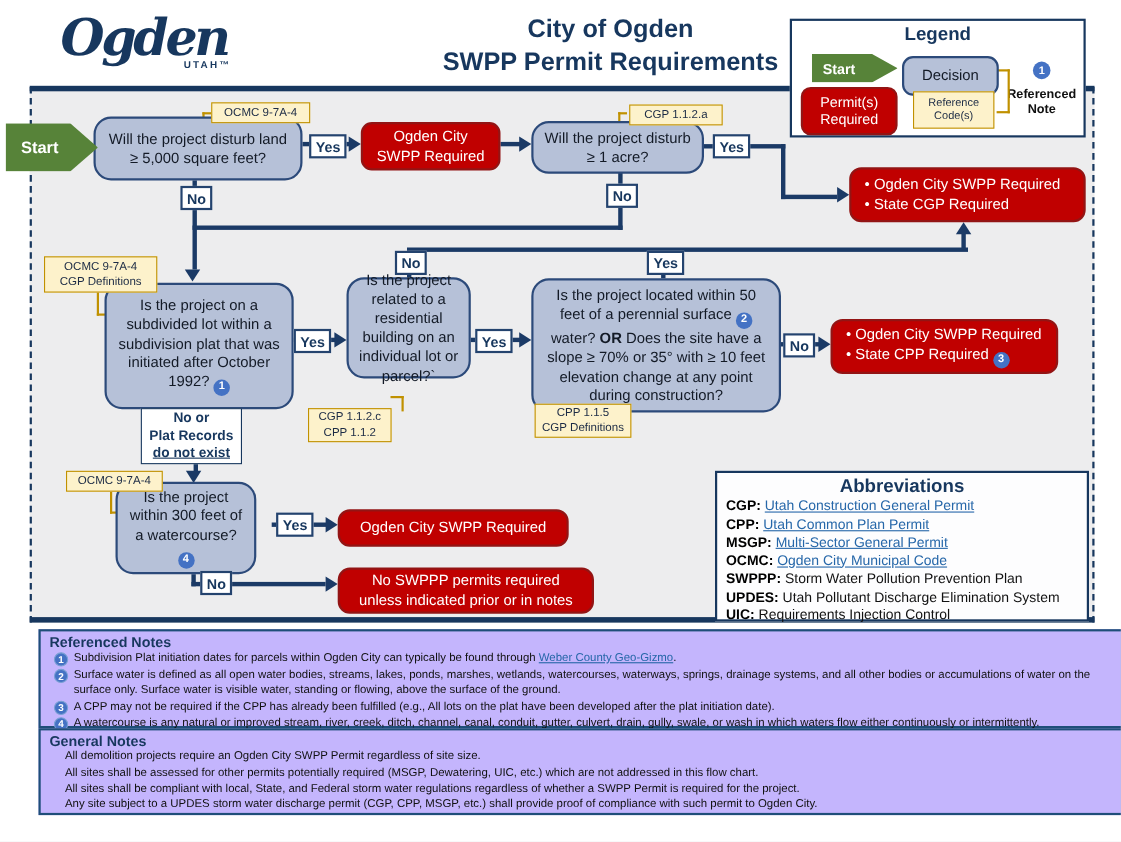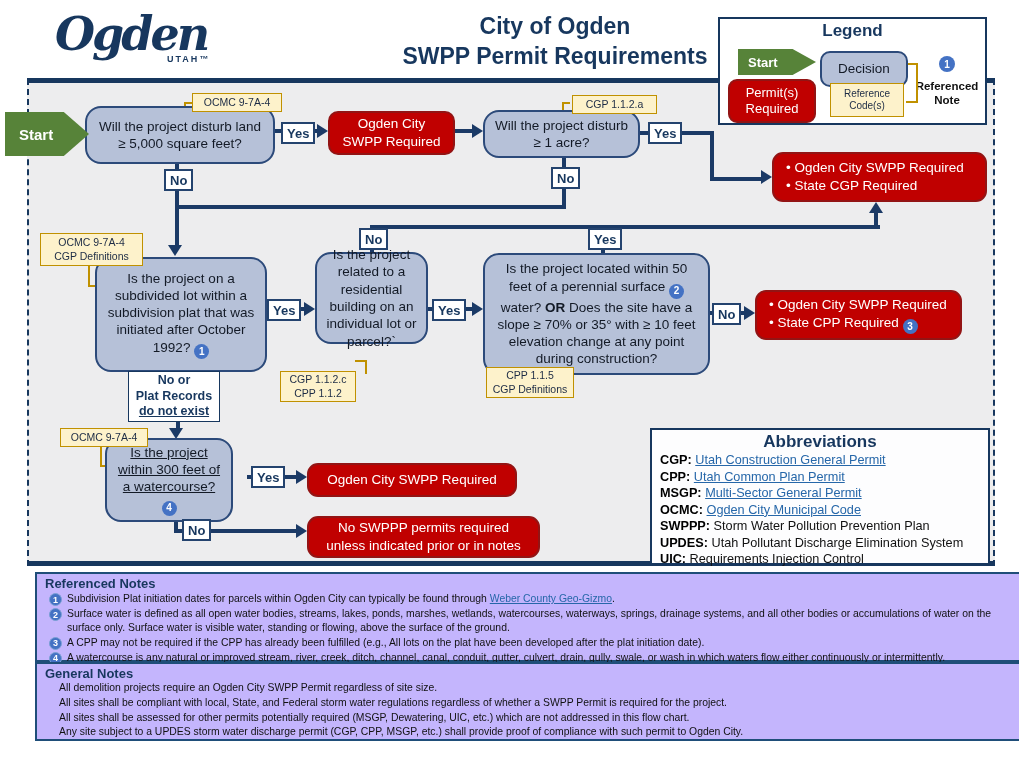--- a/index.html
+++ b/index.html
@@ -183,21 +183,21 @@
     <div><span>• State CPP Required</span>
       <span class="circ">3</span></div>
   </div>
 
   <div class="abs noplat" style="left:128px;top:371px;width:92px;height:51px;">
     <div>No or</div>
     <div>Plat Records</div>
     <div class="u">do not exist</div>
   </div>
   <div class="abs tag" style="left:60px;top:428px;width:88px;height:19px;">OCMC 9-7A-4</div>
-  <div class="abs decision" style="left:105px;top:438px;width:128px;height:84px;text-decoration:underline;">
+  <div class="abs decision" style="left:105px;top:438px;width:128px;height:84px;">
     <div><span>Is the project within 300 feet of a watercourse?</span>
       <span class="circ">4</span></div>
   </div>
   <div class="lbl" style="left:251px;top:466px;">Yes</div>
   <div class="abs redbox red-center" style="left:307px;top:463px;width:210px;height:34px;">Ogden City SWPP Required</div>
   <div class="lbl" style="left:182px;top:519px;">No</div>
   <div class="abs redbox red-center" style="left:307px;top:516px;width:233px;height:42px;">
     <div>No SWPPP permits required</div>
     <div>unless indicated prior or in notes</div>
   </div>
@@ -230,18 +230,18 @@
     </div>
     <div class="nrow">
       <span class="ncirc">4</span>
       <span class="ntext">A watercourse is any natural or improved stream, river, creek, ditch, channel, canal, conduit, gutter, culvert, drain, gully, swale, or wash in which waters flow either continuously or intermittently.</span>
     </div>
   </div>
 
   <div class="abs notesbox" style="left:22px;top:662px;width:986px;height:79px;">
     <div class="ntitle">General Notes</div>
     <div class="gline">All demolition projects require an Ogden City SWPP Permit regardless of site size.</div>
+    <div class="gline">All sites shall be assessed for other permits potentially required (MSGP, Dewatering, UIC, etc.) which are not addressed in this flow chart.</div>
     <div class="gline">All sites shall be compliant with local, State, and Federal storm water regulations regardless of whether a SWPP Permit is required for the project.</div>
-    <div class="gline">All sites shall be assessed for other permits potentially required (MSGP, Dewatering, UIC, etc.) which are not addressed in this flow chart.</div>
     <div class="gline">Any site subject to a UPDES storm water discharge permit (CGP, CPP, MSGP, etc.) shall provide proof of compliance with such permit to Ogden City.</div>
   </div>
 
 </div>
 
 </body></html>

